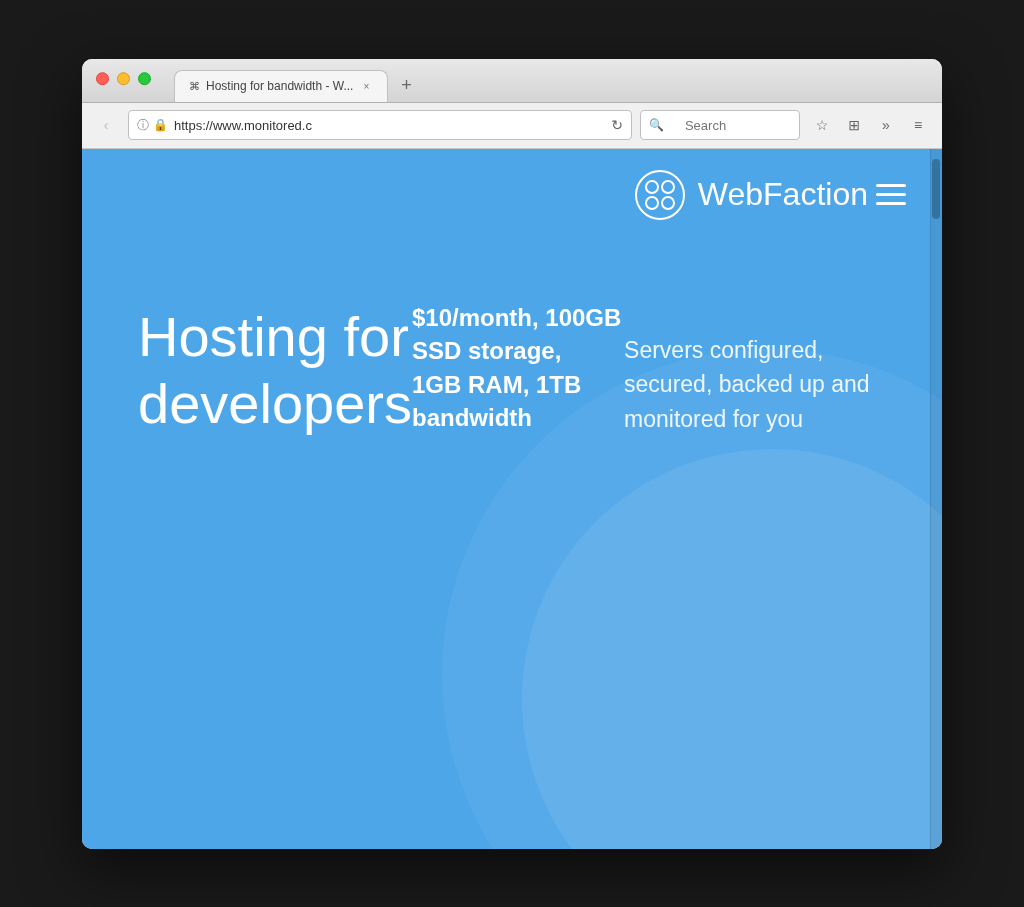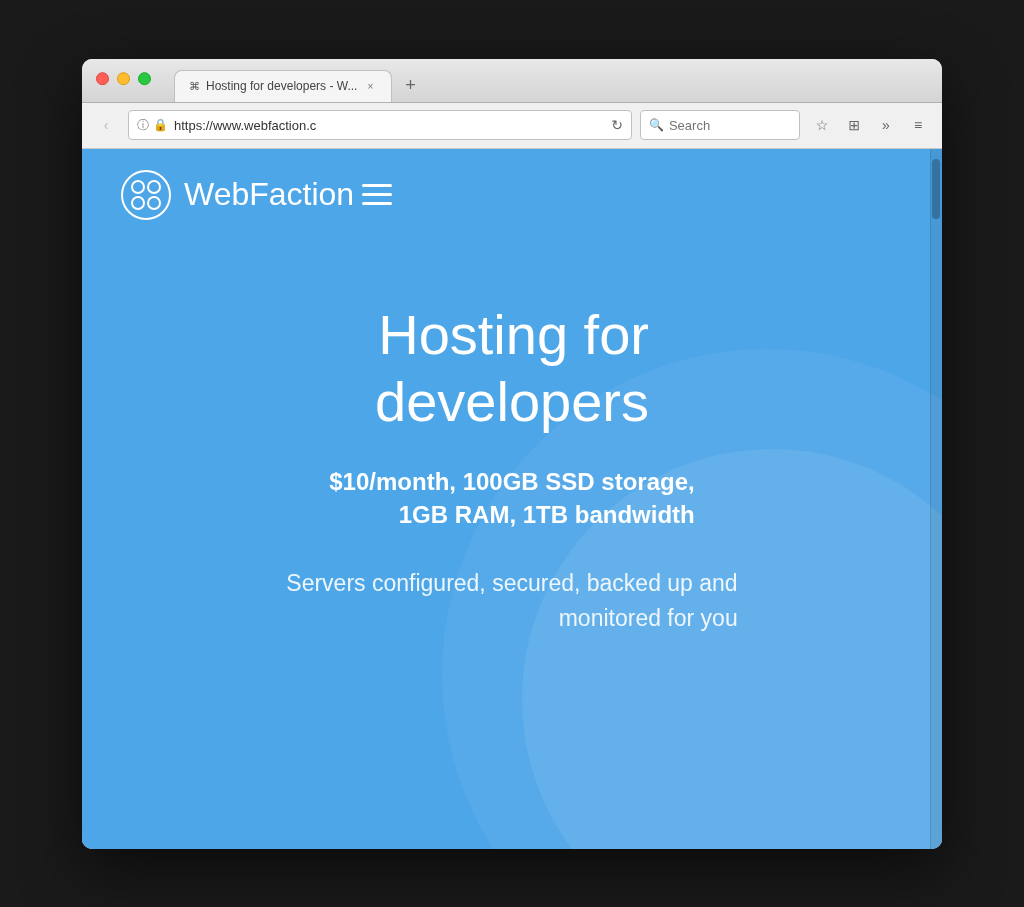--- a/index.html
+++ b/index.html
@@ -195,20 +195,21 @@
       font-size: 12px;
     }
 
     .search-input {
       border: none;
       outline: none;
       font-size: 13px;
       color: #333;
       width: 100%;
       background: transparent;
+      margin-left: 16px;
     }
 
     .nav-right-icons {
       display: flex;
       align-items: center;
       gap: 4px;
     }
 
     .nav-icon-btn {
       width: 28px;
@@ -226,22 +227,22 @@
     .website-content {
       background: #4da6e8;
       min-height: 700px;
       position: relative;
       overflow: hidden;
     }
 
     .site-header {
       display: flex;
       align-items: center;
-      justify-content: flex-start;
-      padding: 20px 38px;
+      justify-content: flex-end;
+      padding: 20px 28px;
     }
 
     .logo-area {
       display: flex;
       align-items: center;
       gap: 12px;
     }
 
     .logo-icon {
       width: 52px;
@@ -265,24 +266,24 @@
 
     .hamburger-line {
       width: 30px;
       height: 3px;
       background: white;
       border-radius: 2px;
     }
 
     .hero-section {
       display: flex;
-      flex-direction: column;
-      align-items: center;
-      text-align: right;
-      padding: 60px 32px 40px;
+      flex-direction: row;
+      align-items: center;
+      text-align: left;
+      padding: 60px 56px 40px;
     }
 
     .hero-title {
       font-size: 56px;
       font-weight: 300;
       color: white;
       line-height: 1.2;
       margin-bottom: 30px;
     }
 
@@ -352,36 +353,36 @@
 
   <div class="title-bar">
     <div class="traffic-lights">
       <div class="traffic-light close"></div>
       <div class="traffic-light minimize"></div>
       <div class="traffic-light maximize"></div>
     </div>
     <div class="tabs-area">
       <div class="tab">
         <span class="tab-favicon">⌘</span>
-        <span class="tab-title">Hosting for developers - W...</span>
+        <span class="tab-title">Hosting for bandwidth - W...</span>
         <span class="tab-close">×</span>
       </div>
       <div class="new-tab-btn">+</div>
     </div>
   </div>
 
   <div class="nav-bar">
     <button class="nav-btn disabled">‹</button>
 
     <div class="address-bar">
       <div class="address-bar-icons">
         <span>ⓘ</span>
         <span>🔒</span>
       </div>
-      <span class="address-text">https://www.webfaction.c</span>
+      <span class="address-text">https://www.monitored.c</span>
       <span class="reload-btn">↻</span>
     </div>
 
     <div class="search-box">
       <span class="search-icon-small">🔍</span>
       <input class="search-input" type="text" placeholder="Search" style="">
     </div>
 
     <div class="nav-right-icons">
       <div class="nav-icon-btn">☆</div>

